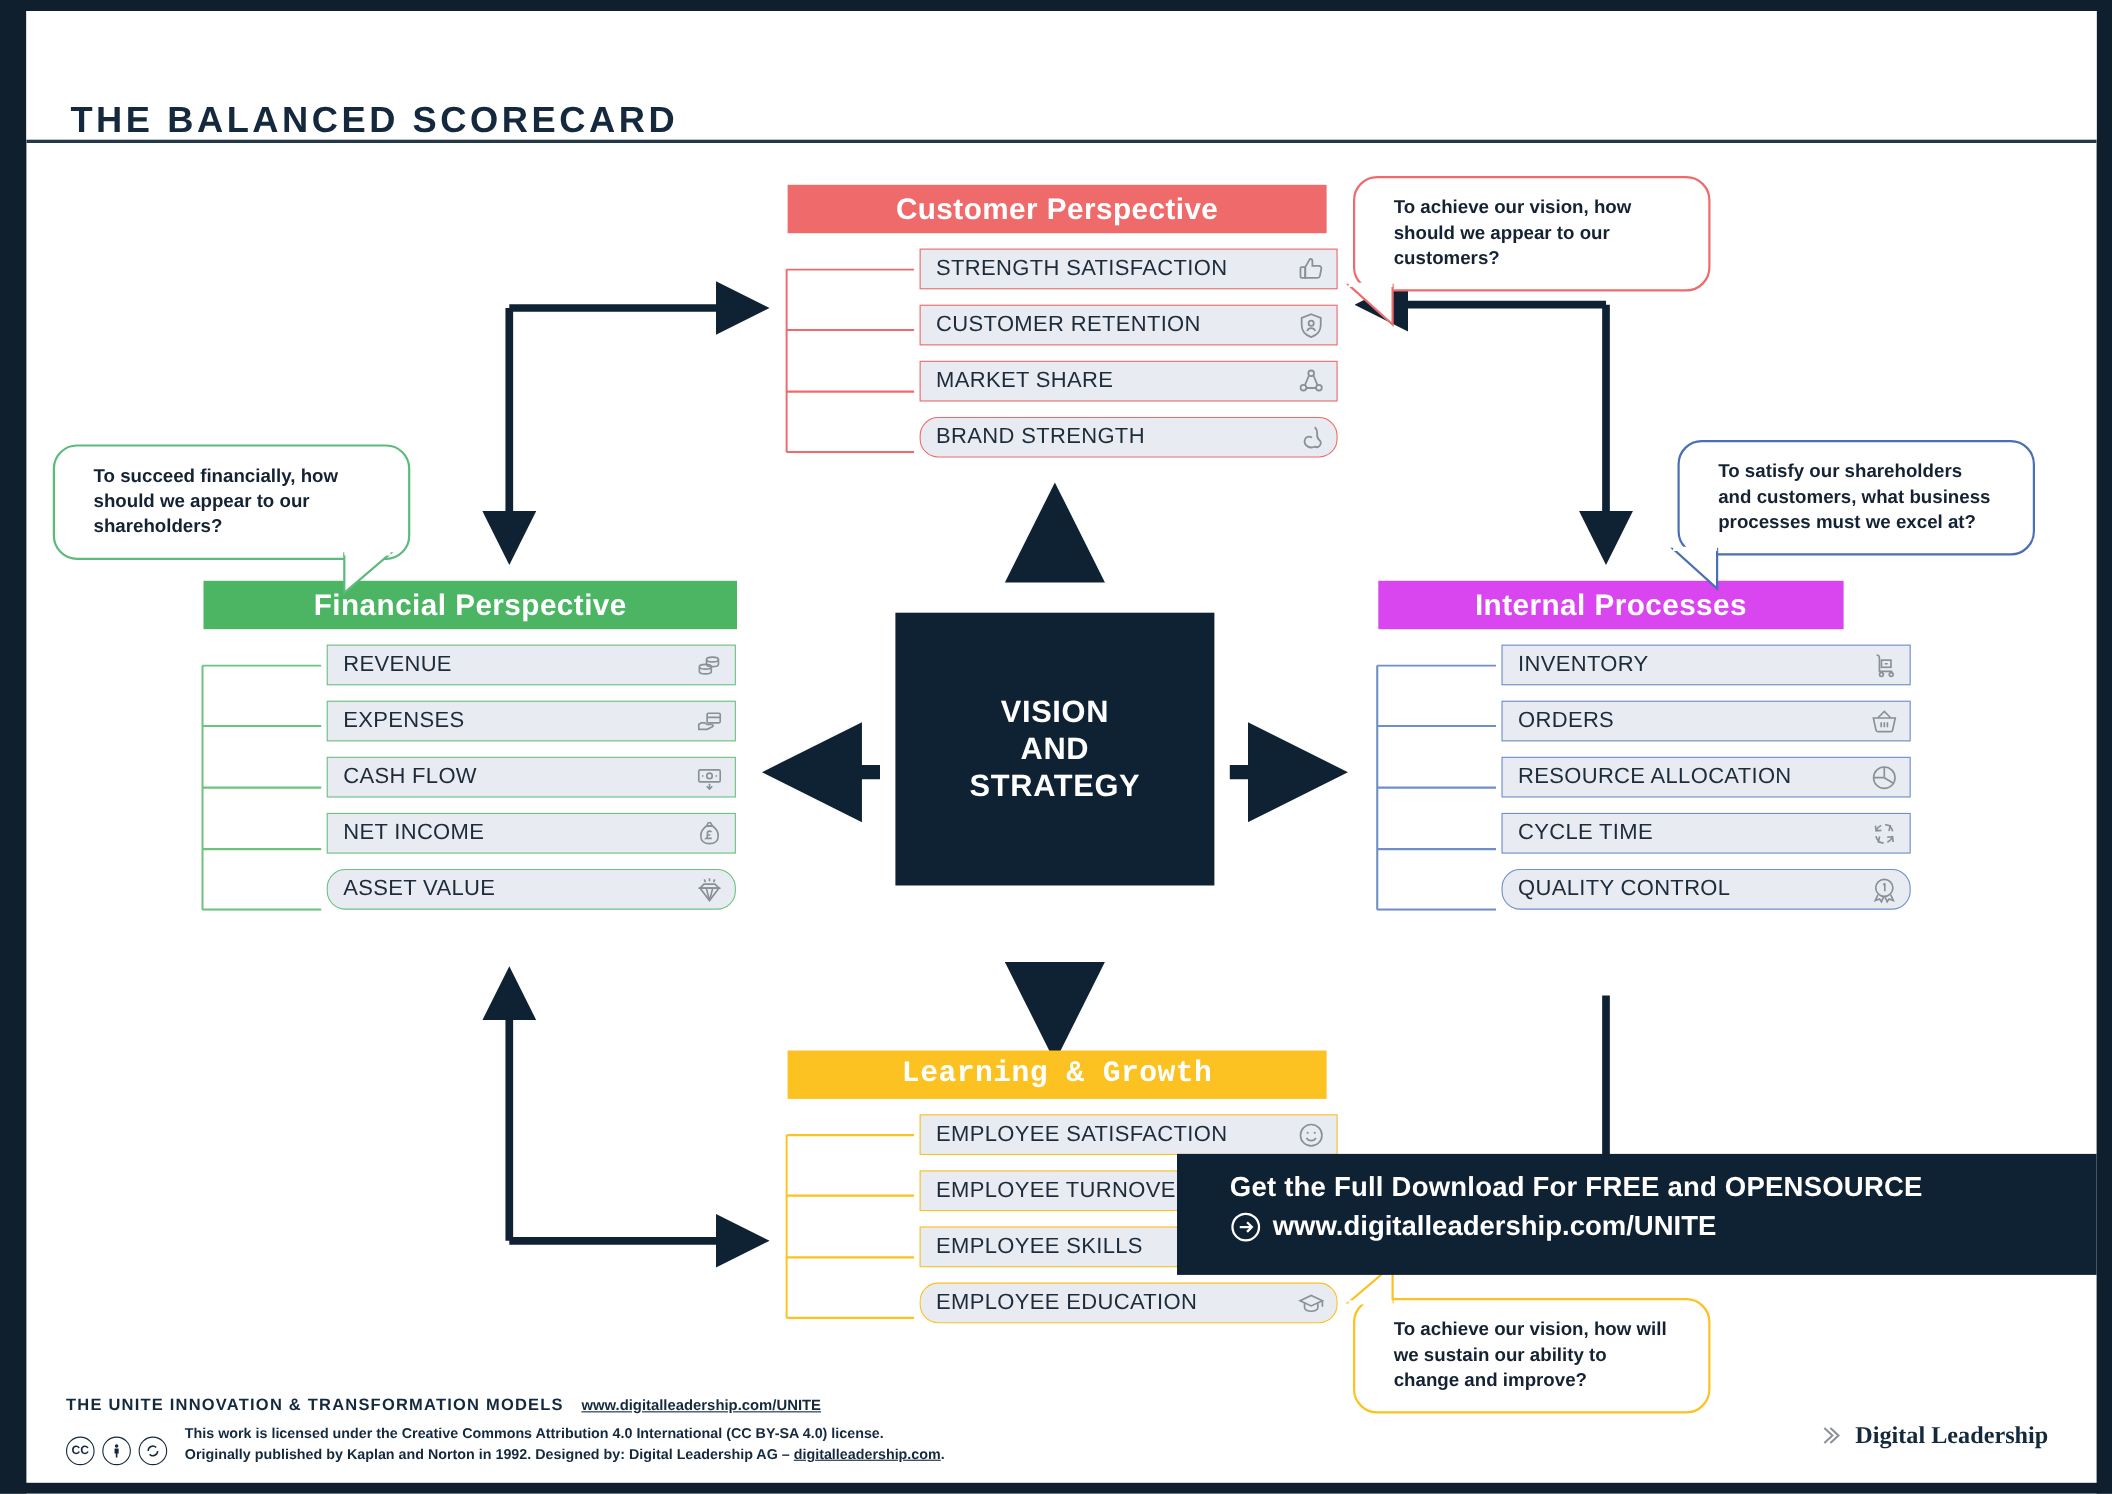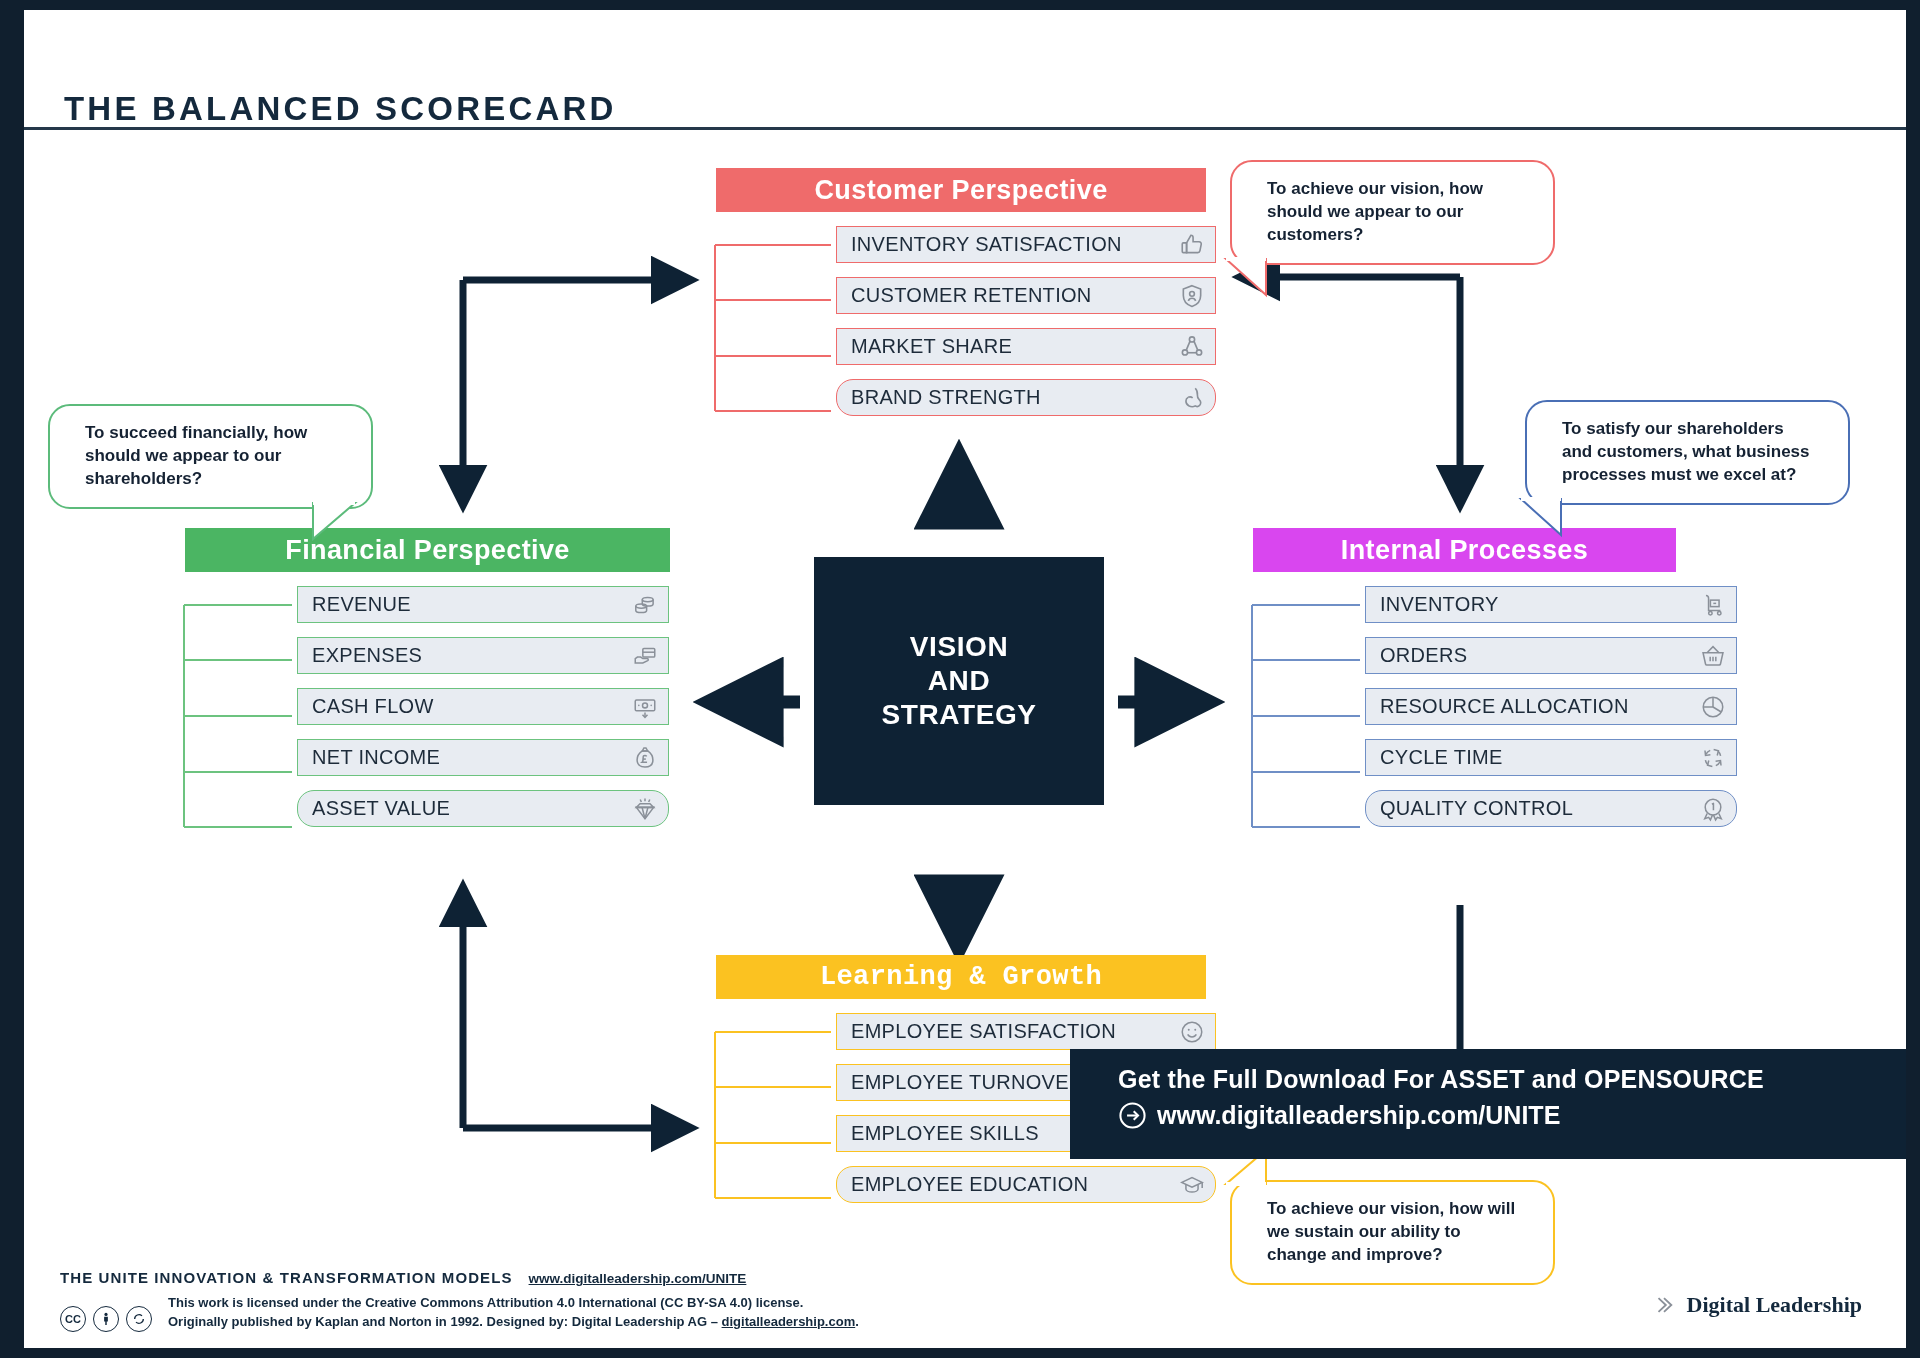--- a/index.html
+++ b/index.html
@@ -197,21 +197,21 @@
         <g stroke="#ef6b6b" stroke-width="2" fill="none">
           <path d="M1,1 L1,167"></path>
           <path d="M1,1 L117,1"></path>
             <path d="M1,56 L117,56"></path>
           <path d="M1,112 L117,112"></path>
             <path d="M1,167 L117,167"></path>
         </g>
       </svg>
 
       <div class="row">
-        <span class="row-label">INVENTORY SATISFACTION</span>
+        <span class="row-label">STRENGTH SATISFACTION</span>
         <span class="row-icon">
           <svg viewBox="0 0 24 24" fill="none" stroke="currentColor" stroke-width="1.5">
             <path d="M7 10v9H4a1 1 0 0 1-1-1v-7a1 1 0 0 1 1-1z"></path>
             <path d="M7 10l4-7a2 2 0 0 1 2 2v4h5.5a2 2 0 0 1 2 2.4l-1.2 6A2 2 0 0 1 17.3 19H7z"></path>
           </svg>
         </span>
       </div>
 
       <div class="row">
         <span class="row-label">CUSTOMER RETENTION</span>
@@ -502,21 +502,21 @@
 
   <div class="bubble" id="bubble-learning">
     <span>To achieve our vision, how will we sustain our ability to change and improve?</span>
     <svg class="tailsvg" style="left:-12px; top:-34px; width:48px; height:38px;" viewBox="0 0 48 38">
       <path d="M46,36 L6,36 L46,2 Z" fill="#ffffff" stroke="#fbc221" stroke-width="2"></path>
       <path d="M46,36 L6,36" stroke="#ffffff" stroke-width="4"></path>
     </svg>
   </div>
 
   <div id="promo">
-    <div class="promo-line1">Get the Full Download For ASSET and OPENSOURCE</div>
+    <div class="promo-line1">Get the Full Download For FREE and OPENSOURCE</div>
     <div class="promo-line2">
       <span class="promo-arrow-icon">
         <svg viewBox="0 0 24 24" fill="none" stroke="#ffffff" stroke-width="1.7">
           <circle cx="12" cy="12" r="10"></circle>
           <path d="M7.5 12h9"></path>
             <path d="M13 8.4l3.6 3.6L13 15.6"></path>
         </svg>
       </span>
       <span>www.digitalleadership.com/UNITE</span>
     </div>

